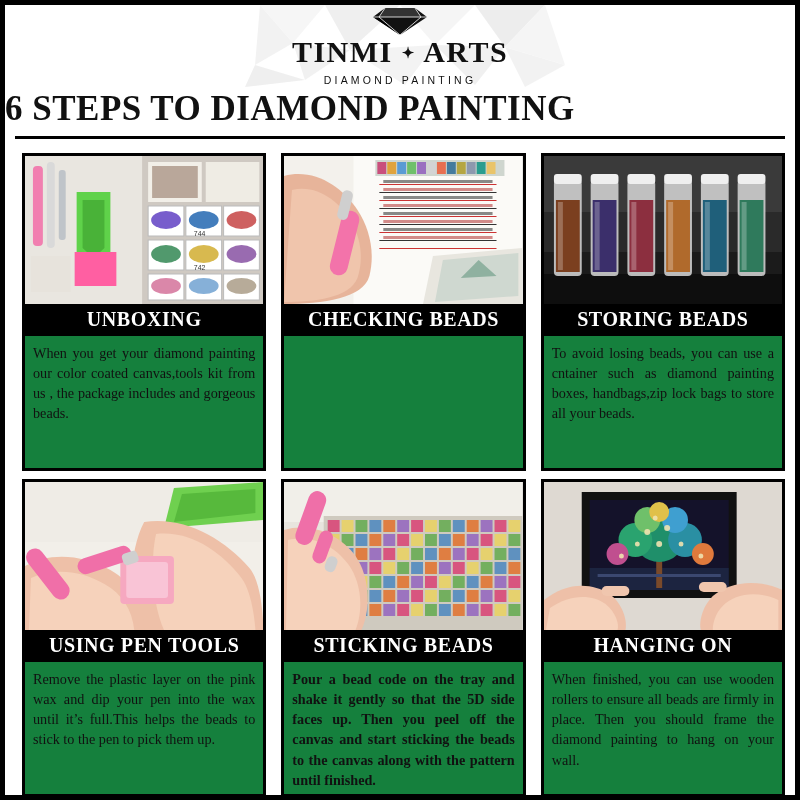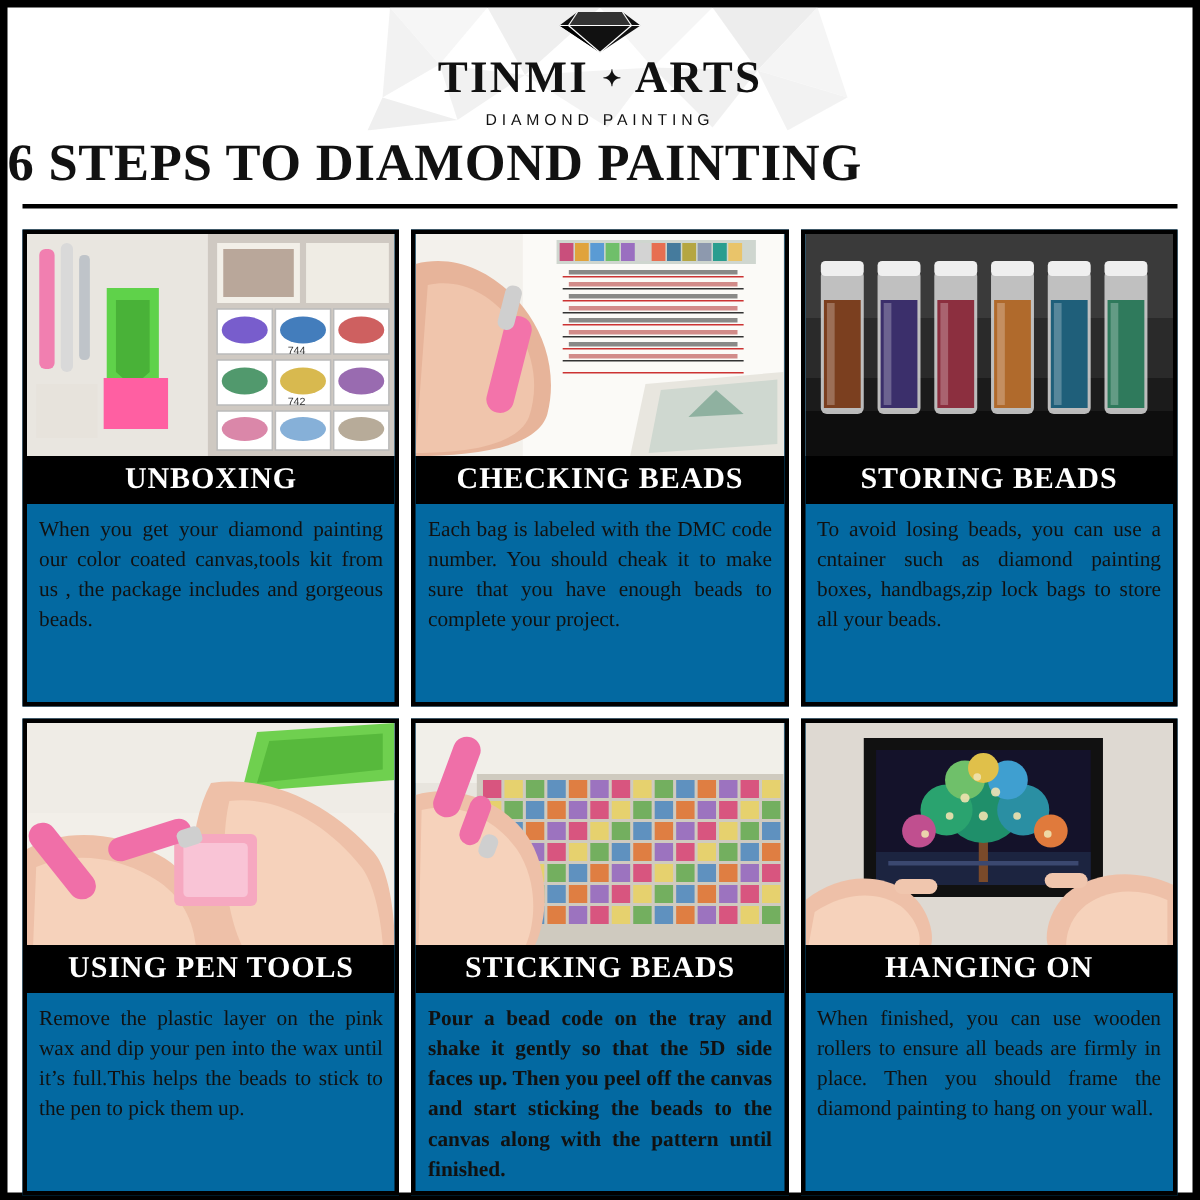--- a/index.html
+++ b/index.html
@@ -81,24 +81,25 @@
   .grid {
     flex: 1 1 auto;
     display: grid;
     grid-template-columns: repeat(3, 1fr);
     grid-template-rows: repeat(2, 1fr);
     gap: 8px;
     padding: 8px 10px 10px 10px;
   }
   .card {
     border: 3px solid #000;
-    background: #0369a1;
+    background: #15803d;
     display: flex;
     flex-direction: column;
     overflow: hidden;
+    margin-left: 7px;
   }
   .photo {
     height: 148px;
     flex: 0 0 auto;
     position: relative;
     overflow: hidden;
     background: #cfcfcf;
   }
   .photo svg { display: block; width: 100%; height: 100%; }
   .card-label {
@@ -265,21 +266,20 @@
           <polygon points="196,104 214,120 178,122" fill="#8fb1a0"></polygon>
 
           <path d="M0,20 C30,12 58,30 74,54 C86,72 92,96 86,120 C80,142 40,148 0,148 Z" fill="#e7b49a"></path>
           <path d="M8,34 C34,28 56,46 68,66 C78,84 80,104 74,122 C66,142 30,146 0,146 Z" fill="#f0c5ac"></path>
 
           <rect x="52" y="54" width="18" height="66" rx="9" fill="#f373aa" transform="rotate(14 61 87)"></rect>
           <rect x="56" y="34" width="11" height="30" rx="5" fill="#cfcfcf" transform="rotate(14 61 49)"></rect>
         </svg>
       </div>
       <div class="card-label">CHECKING BEADS</div>
-      <div class="card-body">Each bag is labeled with the DMC code number. You should cheak it to make sure that you have enough beads to complete your project.</div>
     </div>
 
     <div class="card">
       <div class="photo">
         <svg viewBox="0 0 240 148" preserveAspectRatio="none">
           <rect width="240" height="148" fill="#1b1b1b"></rect>
           <rect x="0" y="0" width="240" height="56" fill="#3a3a3a"></rect>
           <rect x="0" y="56" width="240" height="40" fill="#2a2a2a"></rect>
           <rect x="0" y="118" width="240" height="30" fill="#0e0e0e"></rect>
           <g>

